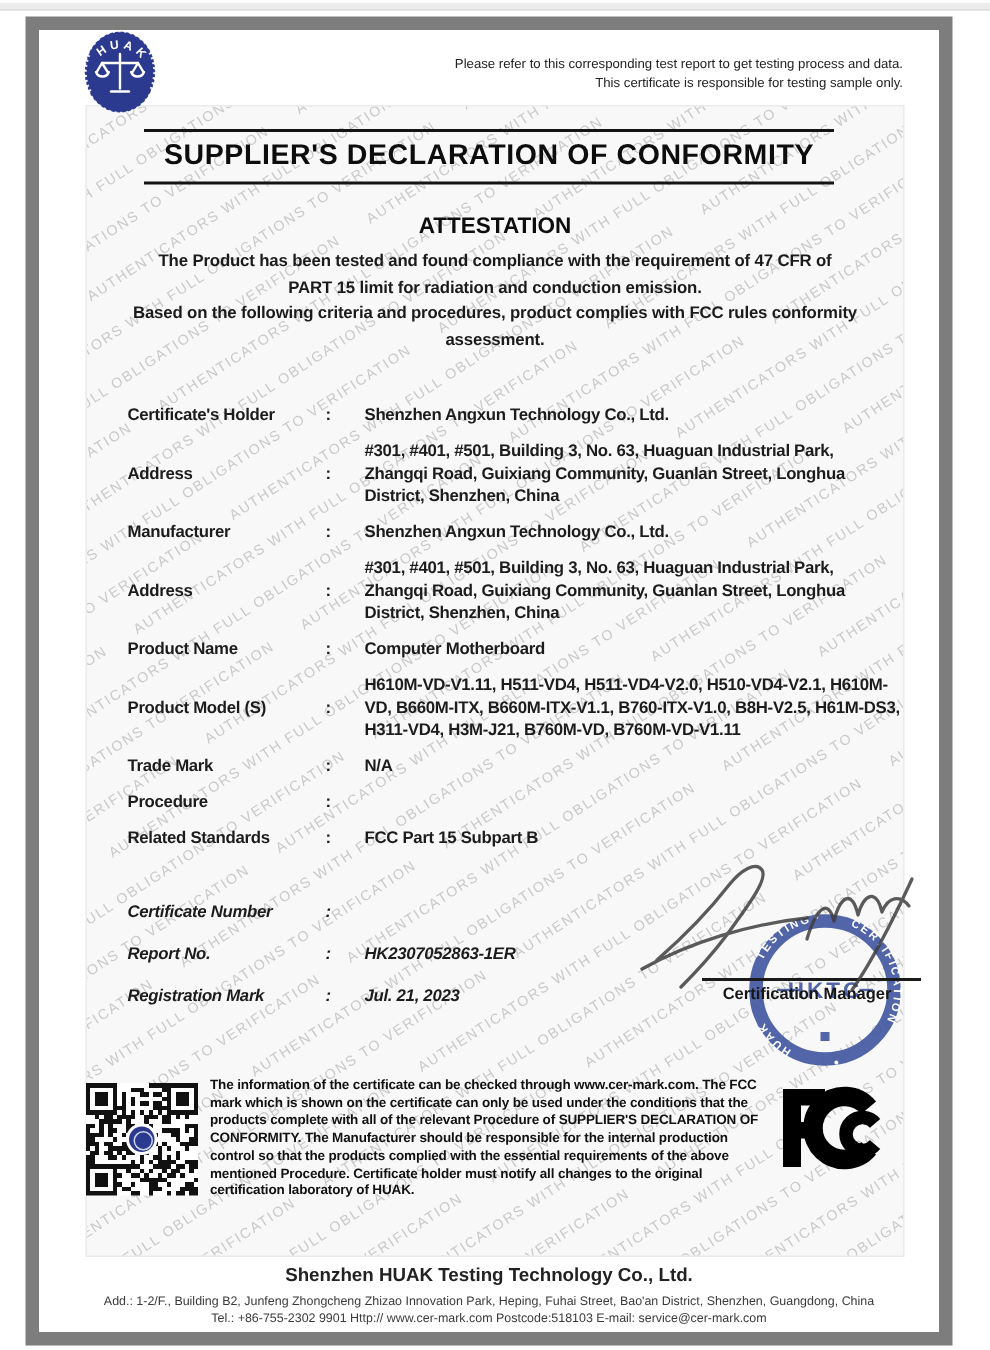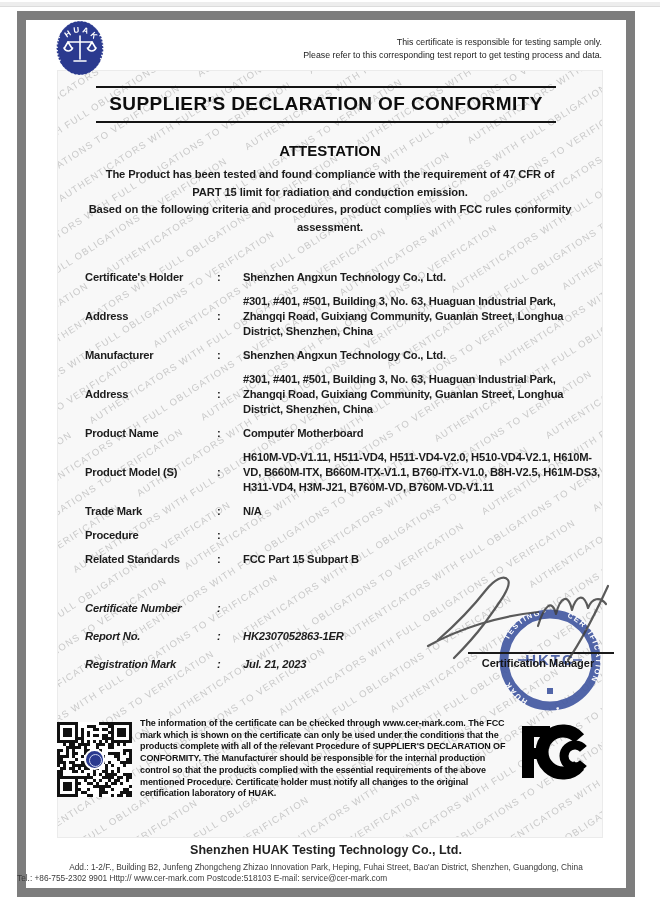--- a/index.html
+++ b/index.html
@@ -49,21 +49,21 @@
            border:2px solid #fff;box-sizing:border-box;z-index:3;}
   .qr-logo-inner{position:absolute;left:3px;top:3px;width:11px;height:11px;border:1px solid #cdd4ee;
            border-radius:50%;}
   .notice{left:140px;top:718px;width:372px;font-size:9px;line-height:11.7px;font-weight:bold;
           color:#111;z-index:2;letter-spacing:-.1px;}
   .fcc{left:516px;top:722px;width:84px;height:60px;z-index:2;}
   
   .footer-company{left:17px;top:843px;width:618px;text-align:center;font-size:12.5px;
                   font-weight:bold;color:#222;z-index:2;}
   .footer-line1{left:17px;top:862px;width:618px;text-align:center;font-size:8.3px;color:#3a3a3a;z-index:2;}
-  .footer-line2{left:17px;top:873px;width:618px;text-align:left;font-size:8.3px;color:#3a3a3a;z-index:2;}
+  .footer-line2{left:17px;top:873px;width:618px;text-align:center;font-size:8.3px;color:#3a3a3a;z-index:2;}
 </style>
 </head>
 <body>
 
 <div class="page">
 
   <div class="abs top-strip"></div>
 
   <div class="abs frame"></div>
 
@@ -156,22 +156,22 @@
         <path d="M32.4,29 A4.6,4.6 0 0 0 41,29"></path>
         <path d="M37,23 L33.4,29 M37,23 L40.6,29"></path>
         <line x1="19" y1="42" x2="31" y2="42"></line>
       </g>
       <path d="M5,42 A22,25 0 0 1 5,16" stroke="#ffffff" stroke-width="2.2" fill="none" stroke-dasharray="1.3,2.1" opacity=".9"></path>
       <path d="M45,16 A22,25 0 0 1 45,42" stroke="#ffffff" stroke-width="2.2" fill="none" stroke-dasharray="1.3,2.1" opacity=".9"></path>
     </svg>
   </div>
 
   <div class="abs disclaimer">
+    <div>Please refer to this corresponding test report to get testing process and data.</div>
     <div>This certificate is responsible for testing sample only.</div>
-    <div>Please refer to this corresponding test report to get testing process and data.</div>
   </div>
 
   <div class="abs title-block">
     <div class="rule"></div>
     <div class="page-title">SUPPLIER'S DECLARATION OF CONFORMITY</div>
     <div class="rule"></div>
   </div>
 
   <div class="abs attestation">
     <div class="att-heading">ATTESTATION</div>

